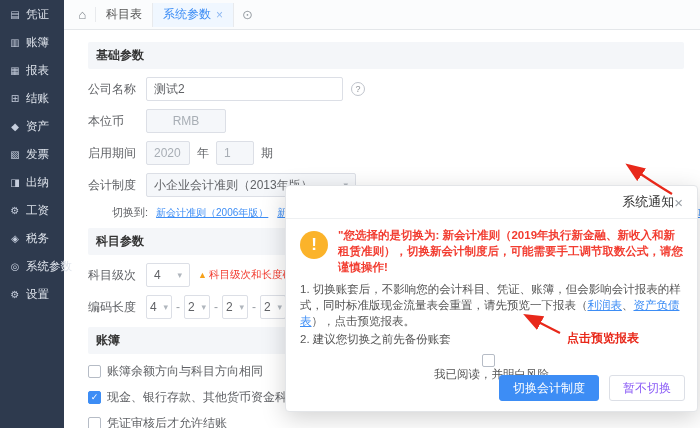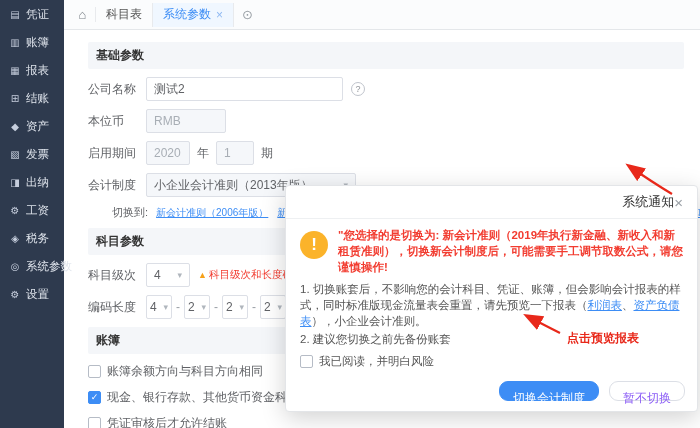--- a/index.html
+++ b/index.html
@@ -50,23 +50,23 @@
   .modal { position:absolute; left:285px; top:185px; width:413px; height:227px; background:#fff; border:1px solid #e3e5e8; border-radius:4px; box-shadow:0 6px 24px rgba(0,0,0,.18); z-index:20; }
   .modal-header { height:33px; display:flex; align-items:center; justify-content:flex-end; padding:0 14px; border-bottom:1px solid #eef0f2; }
   .modal-title { font-size:13px; color:#333; }
   .modal-close { color:#9aa0a6; font-size:15px; cursor:pointer; }
   .modal-body { padding:8px 14px 0 14px; }
   .warn-flex { display:flex; align-items:flex-start; }
   .warn-icon { width:28px; height:28px; border-radius:50%; background:#fbb32a; color:#fff; font-weight:bold; font-size:17px; display:flex; align-items:center; justify-content:center; margin:4px 10px 0 0; flex:none; }
   .warn-text { color:#f23c30; font-weight:bold; font-size:11.5px; line-height:16px; }
   .body-text { color:#555; font-size:11.5px; line-height:16px; margin-top:6px; }
   .inline-link { color:#3d8df5; text-decoration:underline; cursor:pointer; }
-  .confirm-row { display:flex; align-items:center; color:#555; font-size:11.5px; margin-top:7px; }
+  .confirm-row { display:flex; align-items:center; color:#555; font-size:11.5px; margin-top:7px;flex-direction:column; }
   .modal-footer { position:absolute; bottom:10px; right:12px; display:flex; gap:10px; }
-  .btn { height:20px; padding:8px 13px; border-radius:9px; font-size:12px; cursor:pointer; font-family:inherit; }
+  .btn { height:26px; padding:0 13px; border-radius:3px; font-size:12px; cursor:pointer; font-family:inherit; }
   .btn-primary { background:#3d8df5; border:1px solid #3d8df5; color:#fff; }
   .btn-default { background:#fff; border:1px solid #dcdfe6; color:#8b5cf6; }
   
   .anno-note { position:absolute; left:543px; top:330px; color:#e8281a; font-size:12px; font-weight:bold; z-index:40; pointer-events:none;margin-left:24px; }
   .arrows { position:absolute; inset:0; z-index:35; pointer-events:none; }
 </style>
 </head>
 <body>
 
 <div class="sidebar">
@@ -135,21 +135,21 @@
     <div class="section-strip">基础参数</div>
 
     <div class="form-row">
       <span class="form-label">公司名称</span>
       <input class="tbox" style="width: 197px;" value="测试2">
       <span class="help-circle">?</span>
     </div>
 
     <div class="form-row">
       <span class="form-label">本位币</span>
-      <input class="tbox disabled" style="width: 80px;" readonly="" value="RMB">
+      <input class="tbox disabled" style="width: 80px; text-align: center;" readonly="" value="RMB">
     </div>
 
     <div class="form-row">
       <span class="form-label">启用期间</span>
       <input class="tbox disabled" style="width: 44px;" readonly="" value="2020">
       <span class="unit">年</span>
       <input class="tbox disabled" style="width: 38px;" readonly="" value="1">
       <span class="unit">期</span>
     </div>
 
@@ -228,21 +228,21 @@
 <div class="modal">
   <div class="modal-header">
     <span class="modal-title">系统通知</span>
     <span class="modal-close">×</span>
   </div>
   <div class="modal-body">
     <div class="warn-flex">
       <div class="warn-icon">!</div>
       <div class="warn-text">"您选择的是切换为: 新会计准则（2019年执行新金融、新收入和新租赁准则），切换新会计制度后，可能需要手工调节取数公式，请您谨慎操作!</div>
     </div>
-    <div class="body-text"><span>1. 切换账套后，不影响您的会计科目、凭证、账簿，但会影响会计报表的样式，同时标准版现金流量表会重置，请先预览一下报表（</span><span class="inline-link">利润表</span><span>、</span><span class="inline-link">资产负债表</span><span>），小企业会计准则。</span></div>
+    <div class="body-text"><span>1. 切换账套后，不影响您的会计科目、凭证、账簿，但会影响会计报表的样式，同时标准版现金流量表会重置，请先预览一下报表（</span><span class="inline-link">利润表</span><span>、</span><span class="inline-link">资产负债表</span><span>），点击预览报表。</span></div>
     <div class="body-text" style="margin-top:2px;">2. 建议您切换之前先备份账套</div>
     <div class="confirm-row">
       <span class="checkbox"></span>
       <span>我已阅读，并明白风险</span>
     </div>
   </div>
   <div class="modal-footer">
     <button class="btn btn-primary">切换会计制度</button>
     <button class="btn btn-default">暂不切换</button>
   </div>

